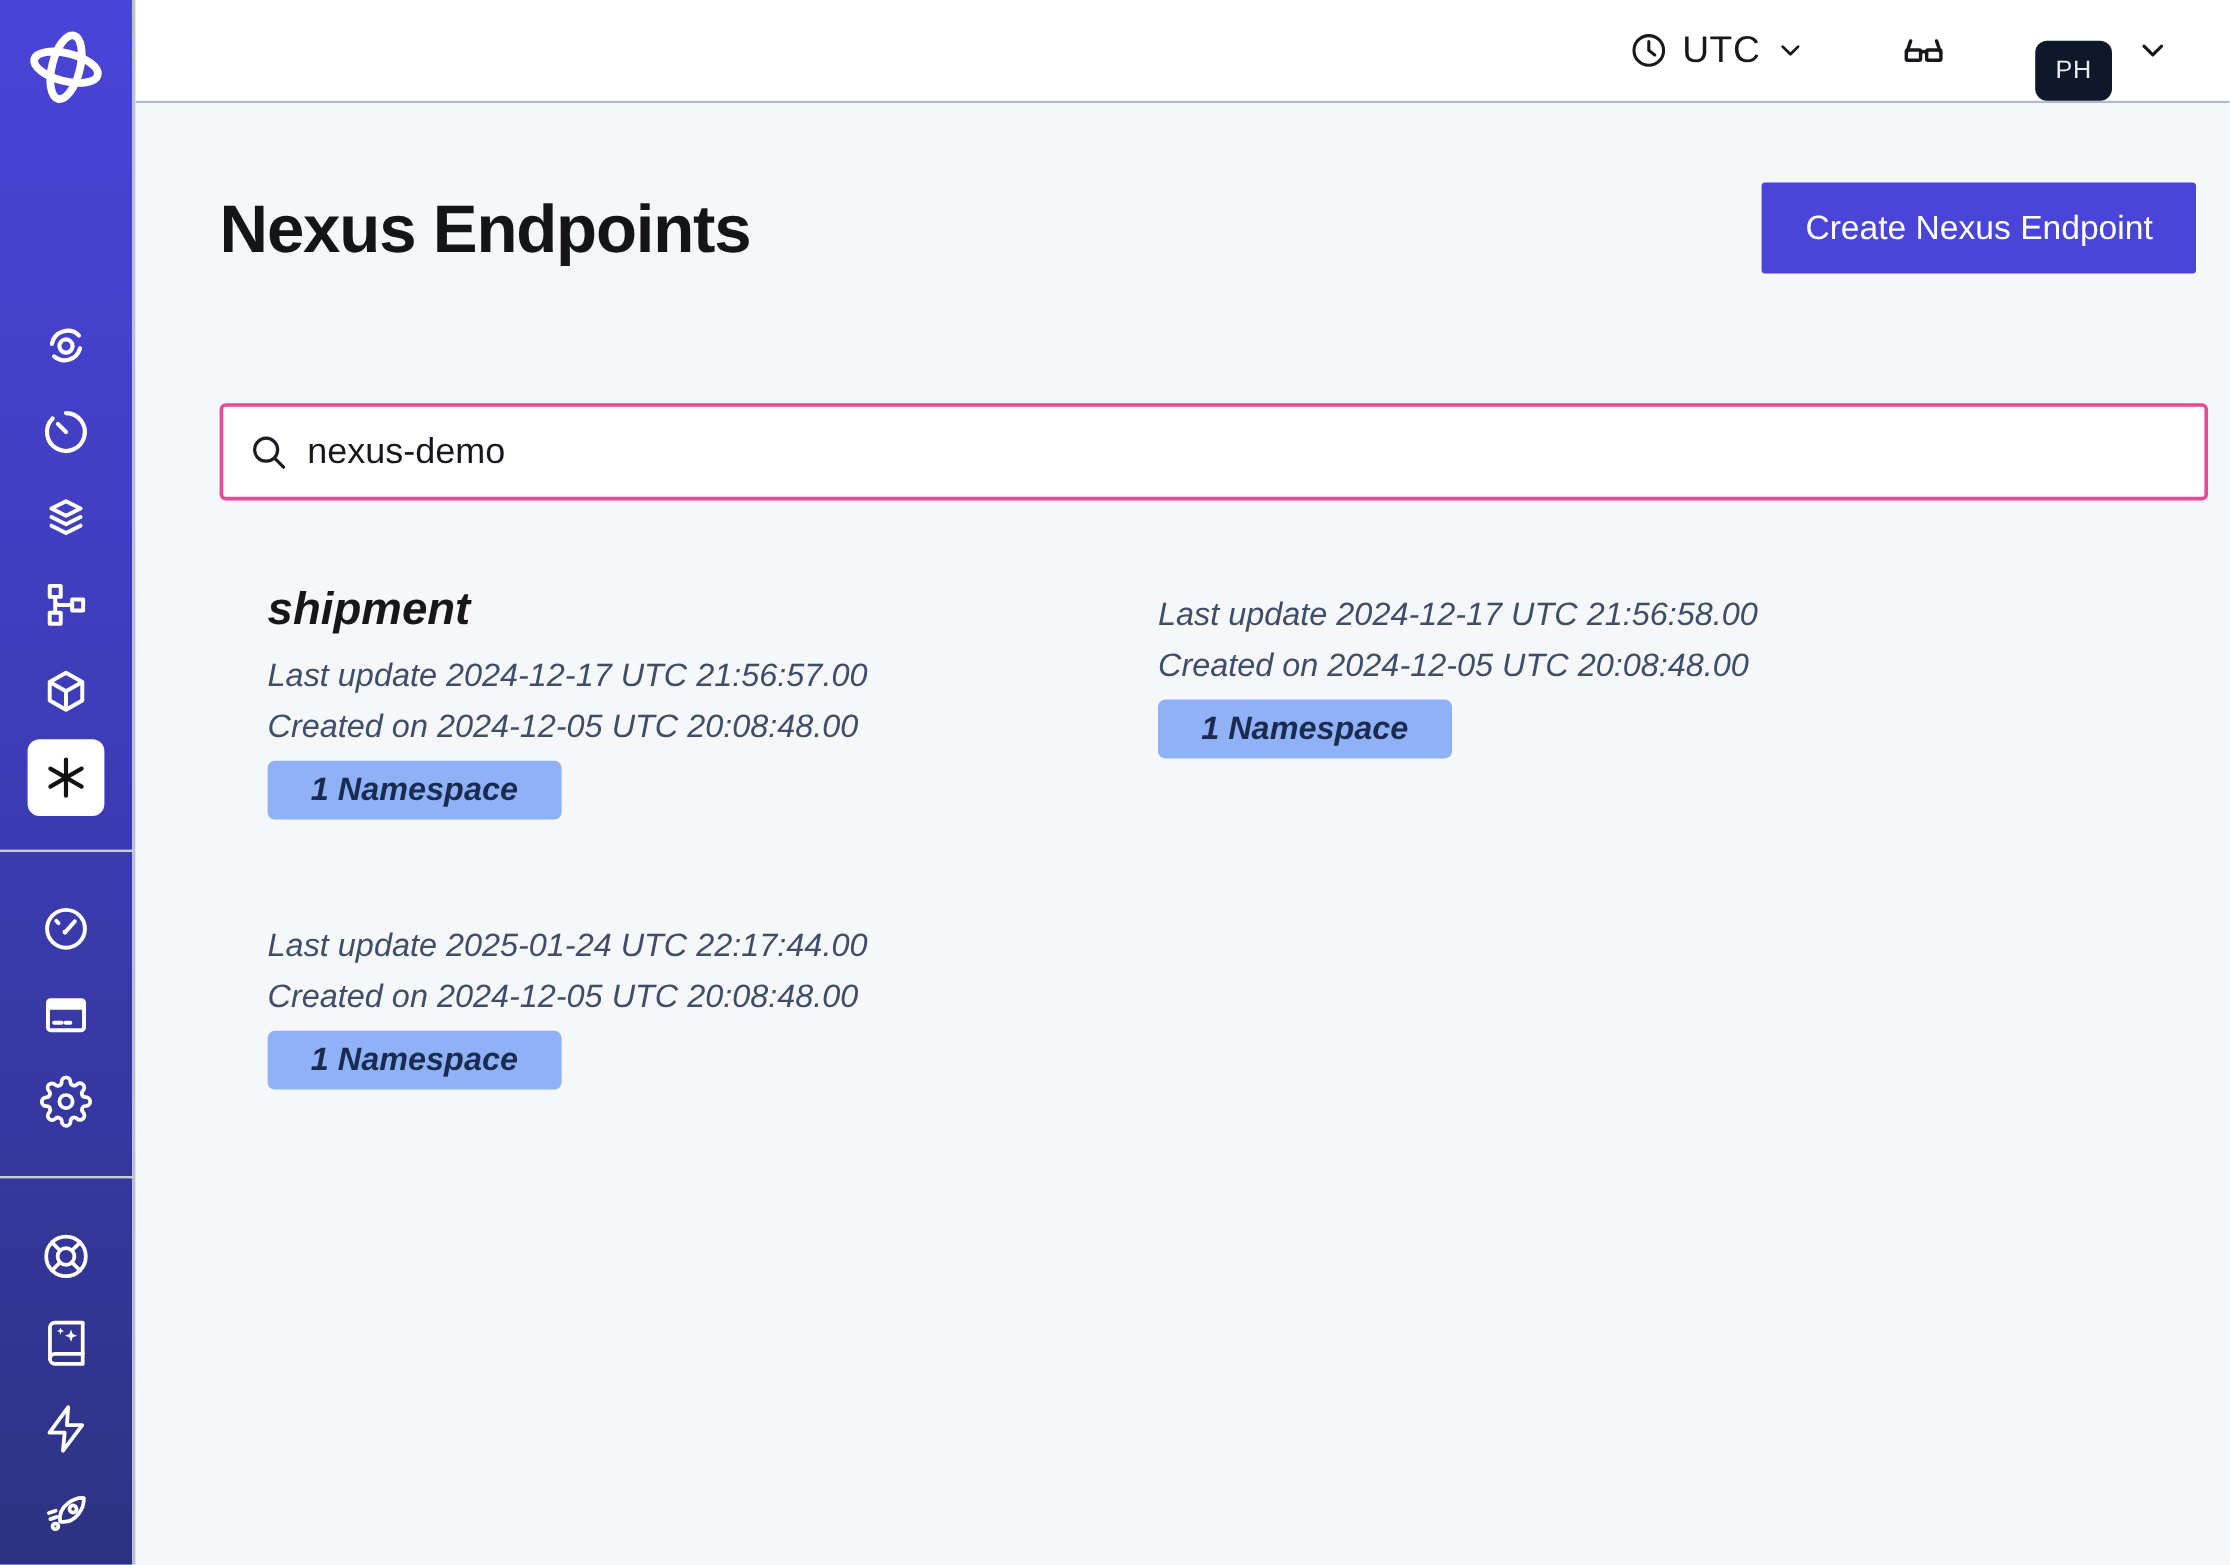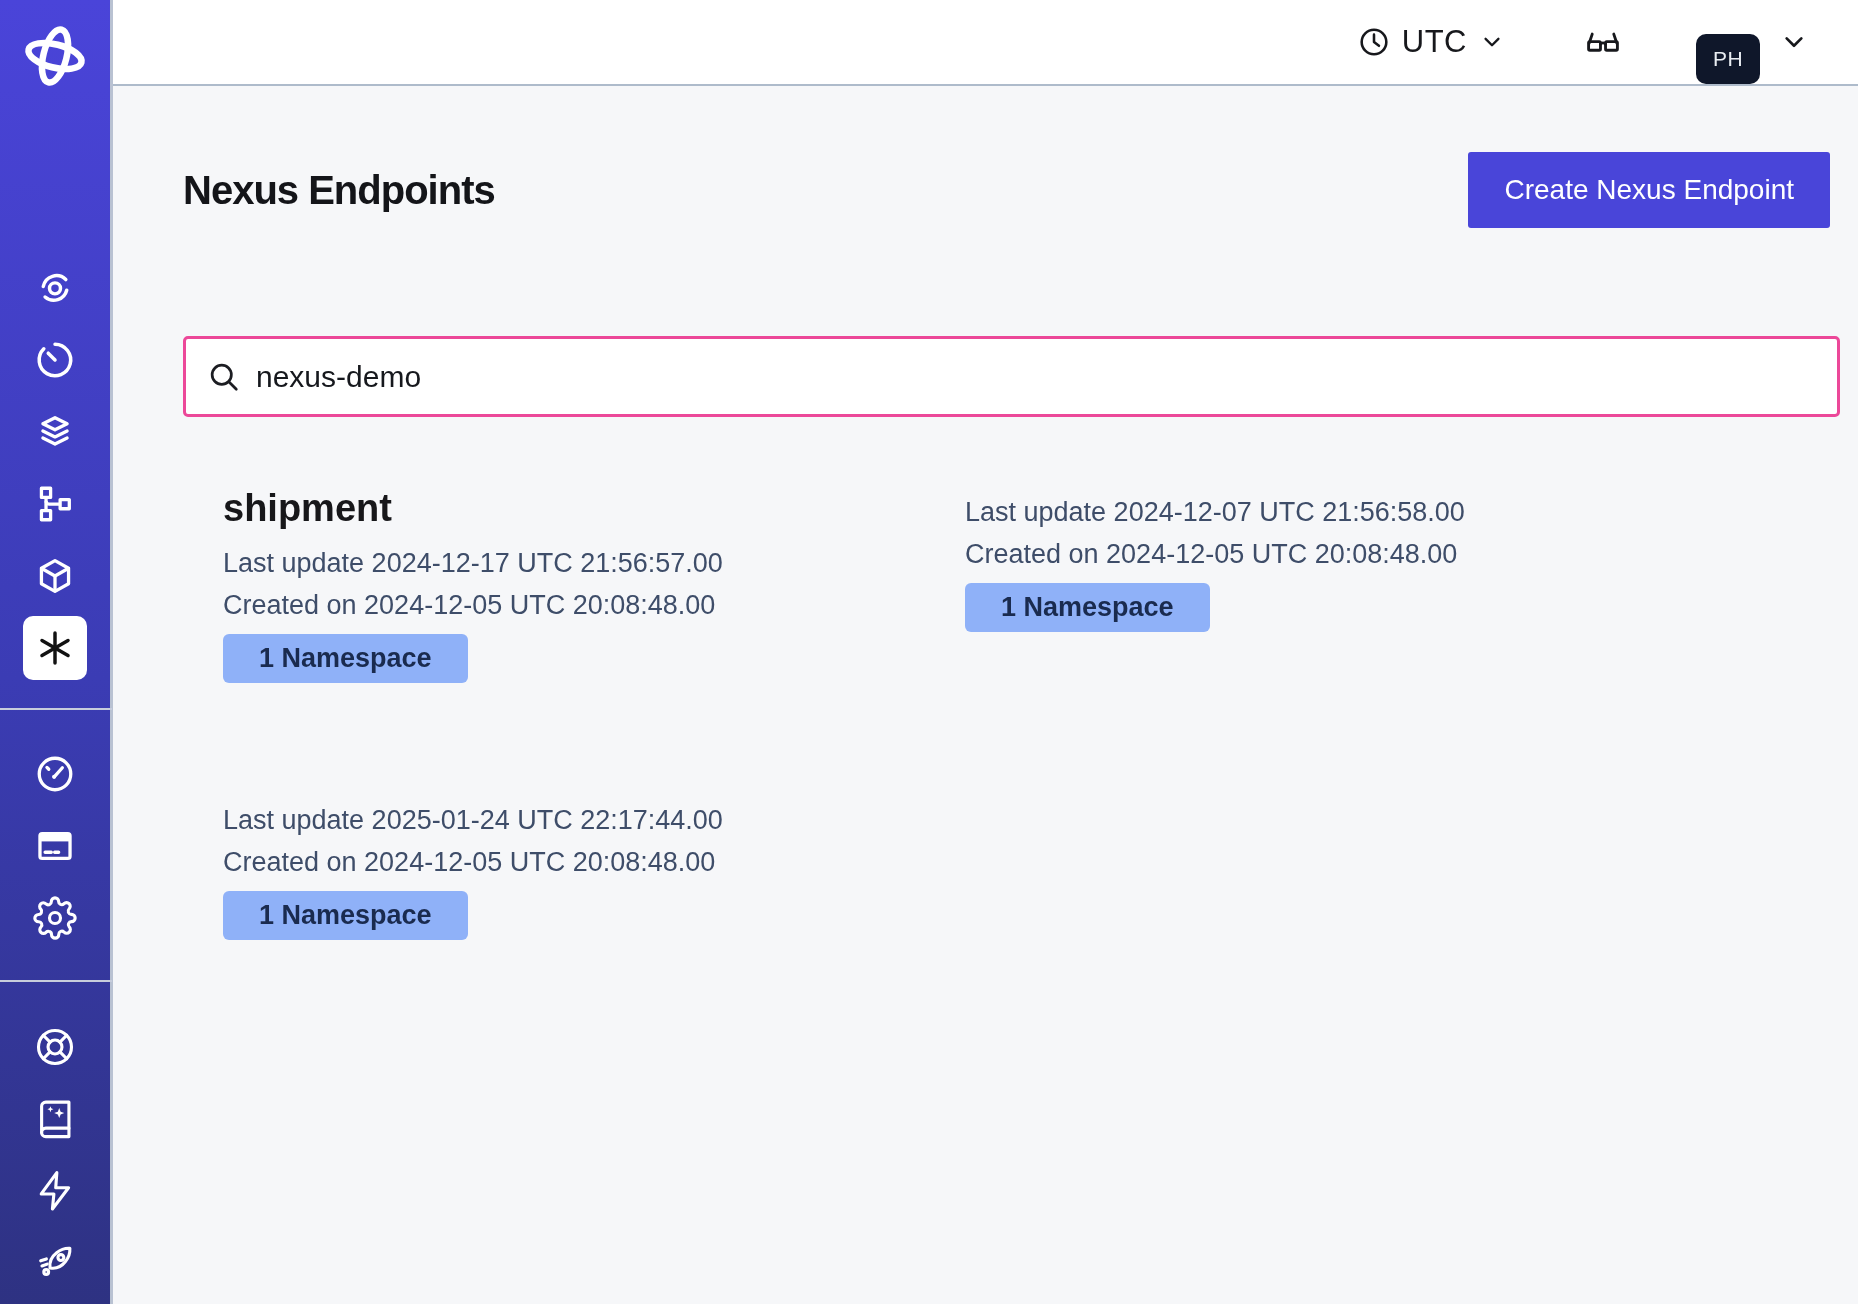--- a/index.html
+++ b/index.html
@@ -46,42 +46,42 @@
   .avatar {
     width:64px; height:50px; border-radius:10px; background:#0f172a;
     display:flex; align-items:center; justify-content:center;
     color:#e9edf2; font-size:21px; font-weight:500; letter-spacing:.5px; cursor:pointer;margin-top:34px;
   }
   .user-chevron { margin-left:18px; display:flex; align-items:center; cursor:pointer; }
 
   .content { flex:1; background:#f6f7f9; padding:0 18px 0 70px; }
 
   .page-head { margin-top:66px; display:flex; align-items:center; justify-content:space-between; }
-  .page-title { font-size:40px; font-weight:700; letter-spacing:-1px; color:#141519; }
+  .page-title { font-size:56px; font-weight:700; letter-spacing:-1px; color:#141519; }
   .create-btn {
     background:#4945d9; color:#ffffff; border:none; border-radius:3px;
     height:76px; padding:0 36px; font-size:28px; font-weight:500;
     font-family:"Liberation Sans", sans-serif; cursor:pointer; margin-right:10px;
   }
 
   .search-row { margin-top:108px; }
   .search-box {
     display:flex; align-items:center; gap:14px;
     background:#ffffff; border:3px solid #ec4899; border-radius:5px;
     height:81px; padding:0 20px;
   }
   .search-box svg { flex:none; }
   .search-input {
     flex:1; border:none; outline:none; background:transparent;
     font-size:30px; color:#16181d; font-family:"Liberation Sans", sans-serif;
   }
 
   .cards {
     margin:70px 0 0 40px;
-    display:grid; grid-template-columns:742px auto; row-gap:112px; justify-content:start;
+    display:grid; grid-template-columns:742px auto; row-gap:80px; justify-content:start;font-style:italic;
   }
   .card { cursor:pointer; }
   .card-title { font-size:38px; font-weight:700; color:#17171a; margin-bottom:16px; }
   .card-line { font-size:27px; color:#3e4d69; line-height:34px; margin-top:8px; }
   .badge {
     display:inline-block; margin-top:12px;
     background:#8fb1f8; color:#1a2b4f;
     font-size:27px; font-weight:700;
     padding:9px 36px; border-radius:6px;
   }
@@ -256,21 +256,21 @@
     <div class="cards">
 
       <article class="card">
         <h2 class="card-title">shipment</h2>
         <p class="card-line">Last update 2024-12-17 UTC 21:56:57.00</p>
         <p class="card-line">Created on 2024-12-05 UTC 20:08:48.00</p>
         <span class="badge">1 Namespace</span>
       </article>
 
       <article class="card">
-        <p class="card-line">Last update 2024-12-07 UTC 21:56:58.00</p>
+        <p class="card-line">Last update 2024-12-17 UTC 21:56:58.00</p>
         <p class="card-line">Created on 2024-12-05 UTC 20:08:48.00</p>
         <span class="badge">1 Namespace</span>
       </article>
 
       <article class="card">
         <p class="card-line">Last update 2025-01-24 UTC 22:17:44.00</p>
         <p class="card-line">Created on 2024-12-05 UTC 20:08:48.00</p>
         <span class="badge">1 Namespace</span>
       </article>
 

